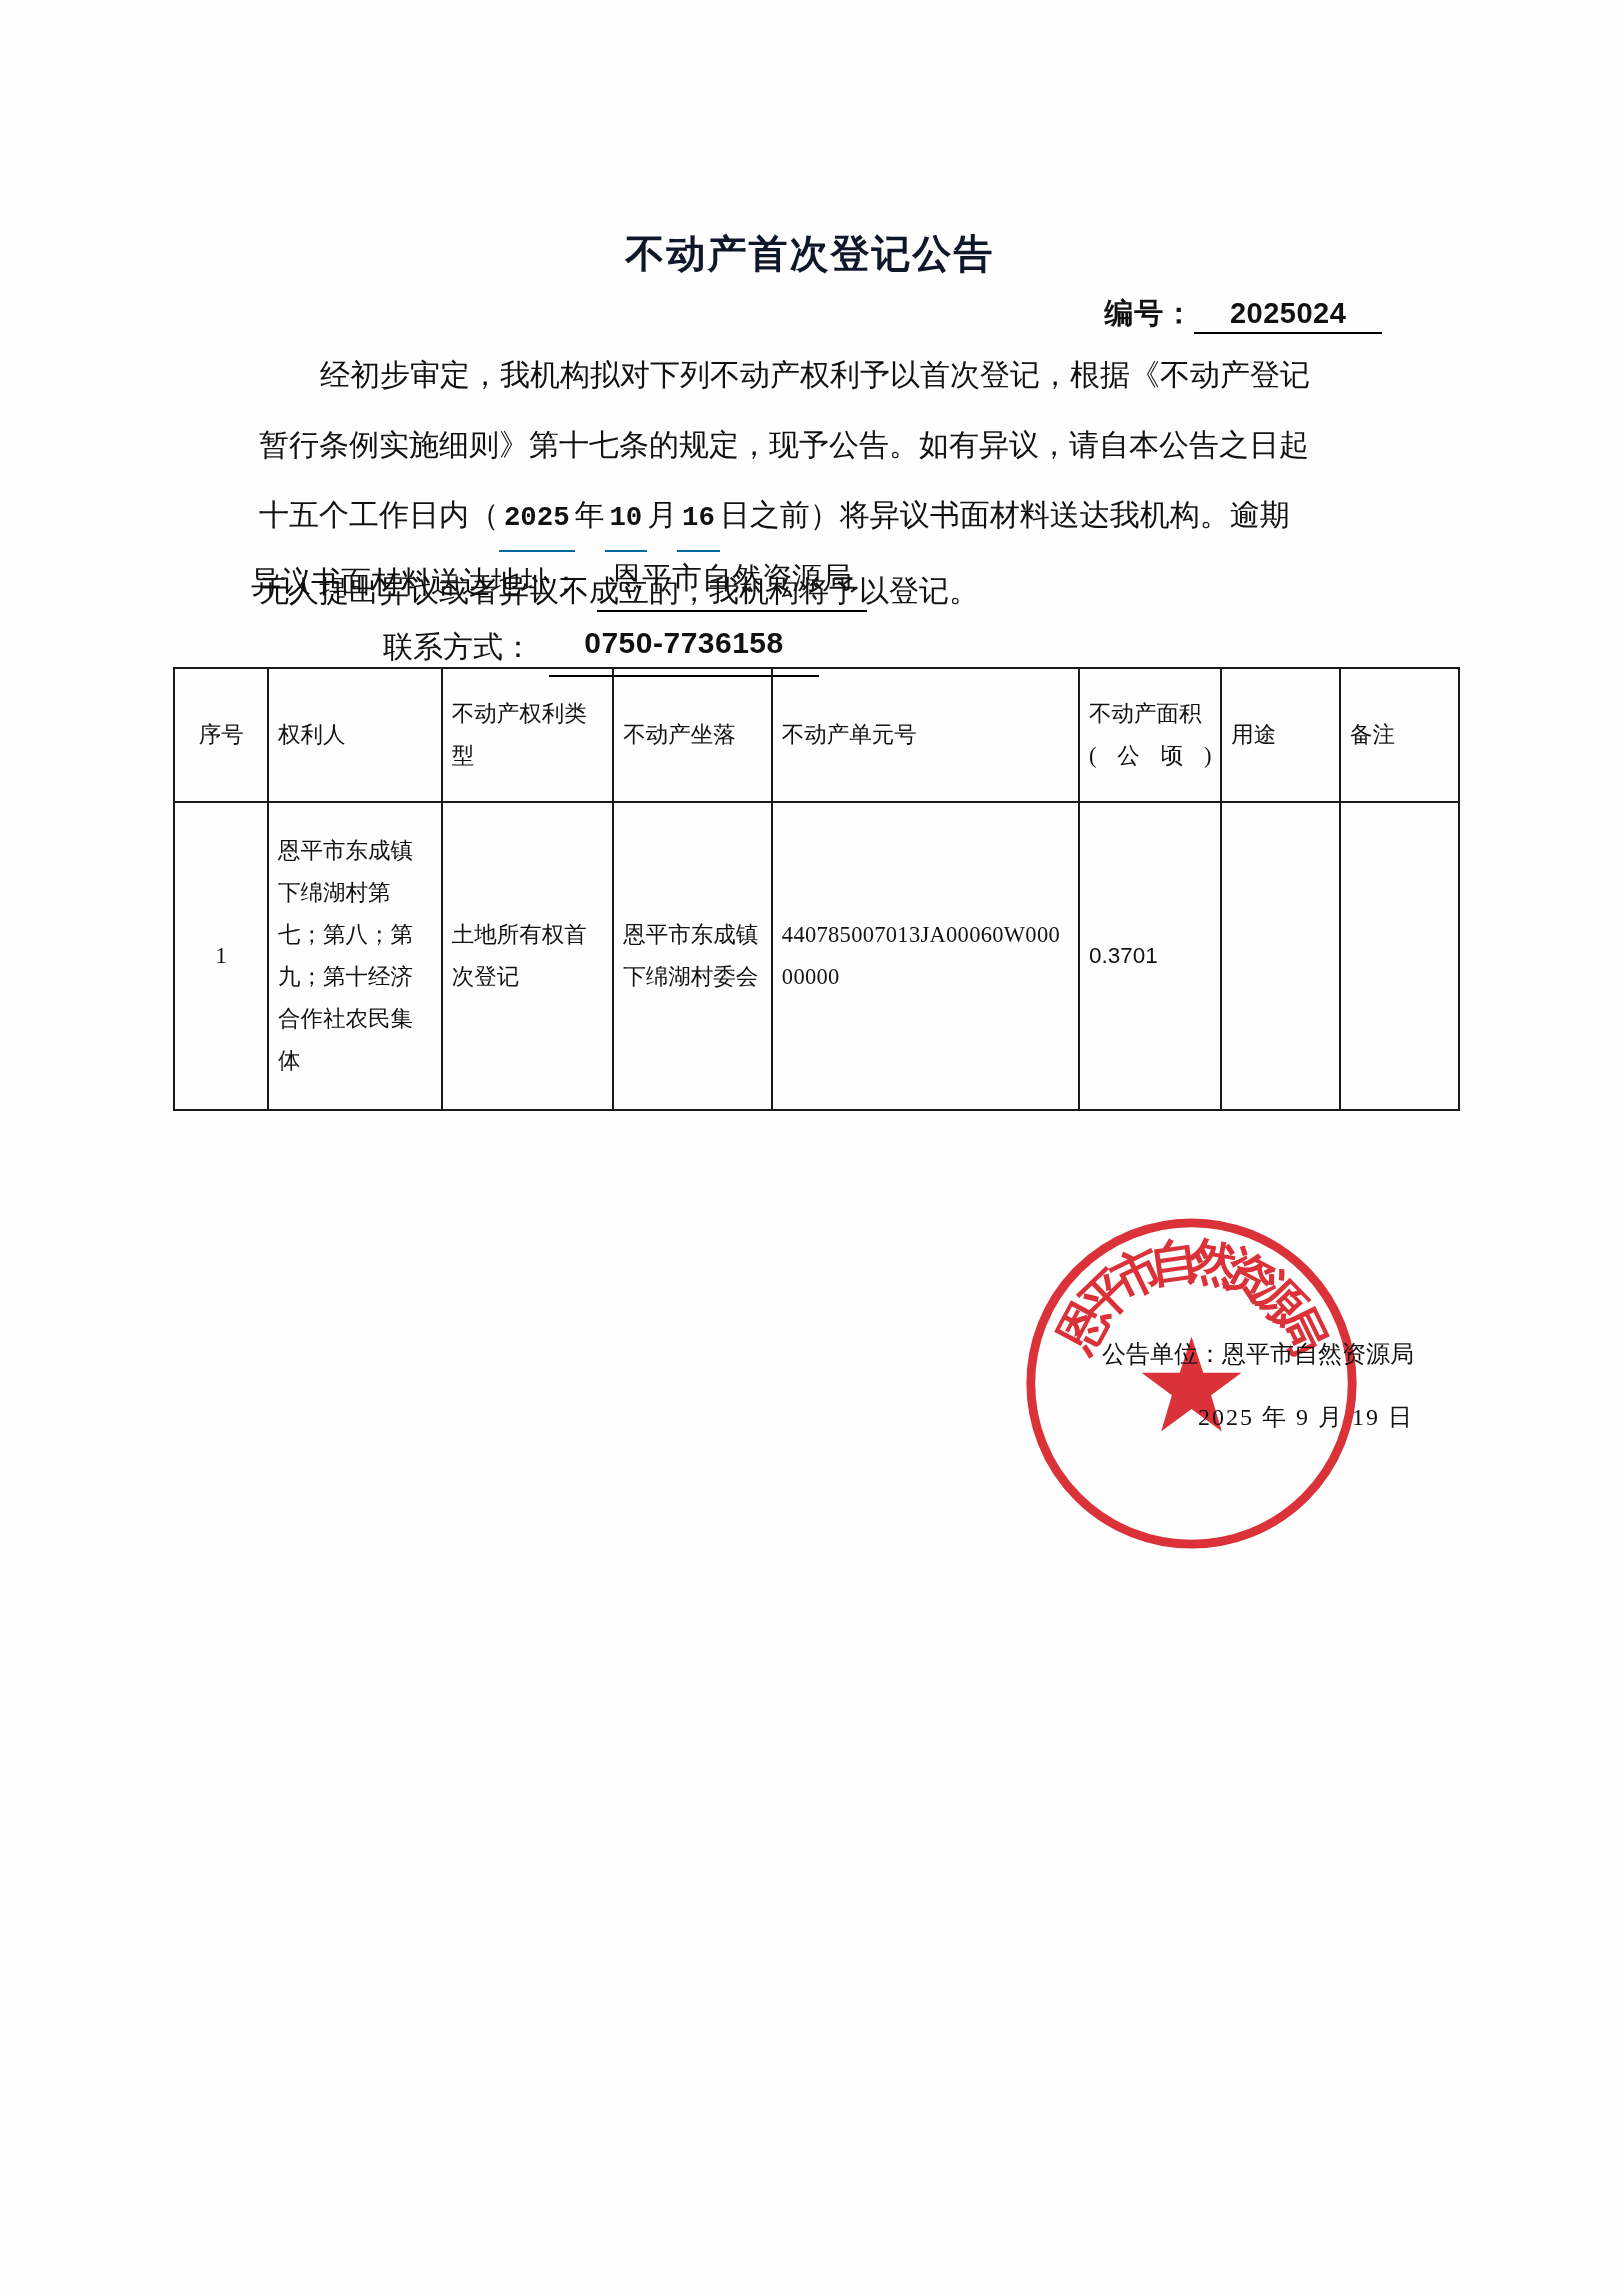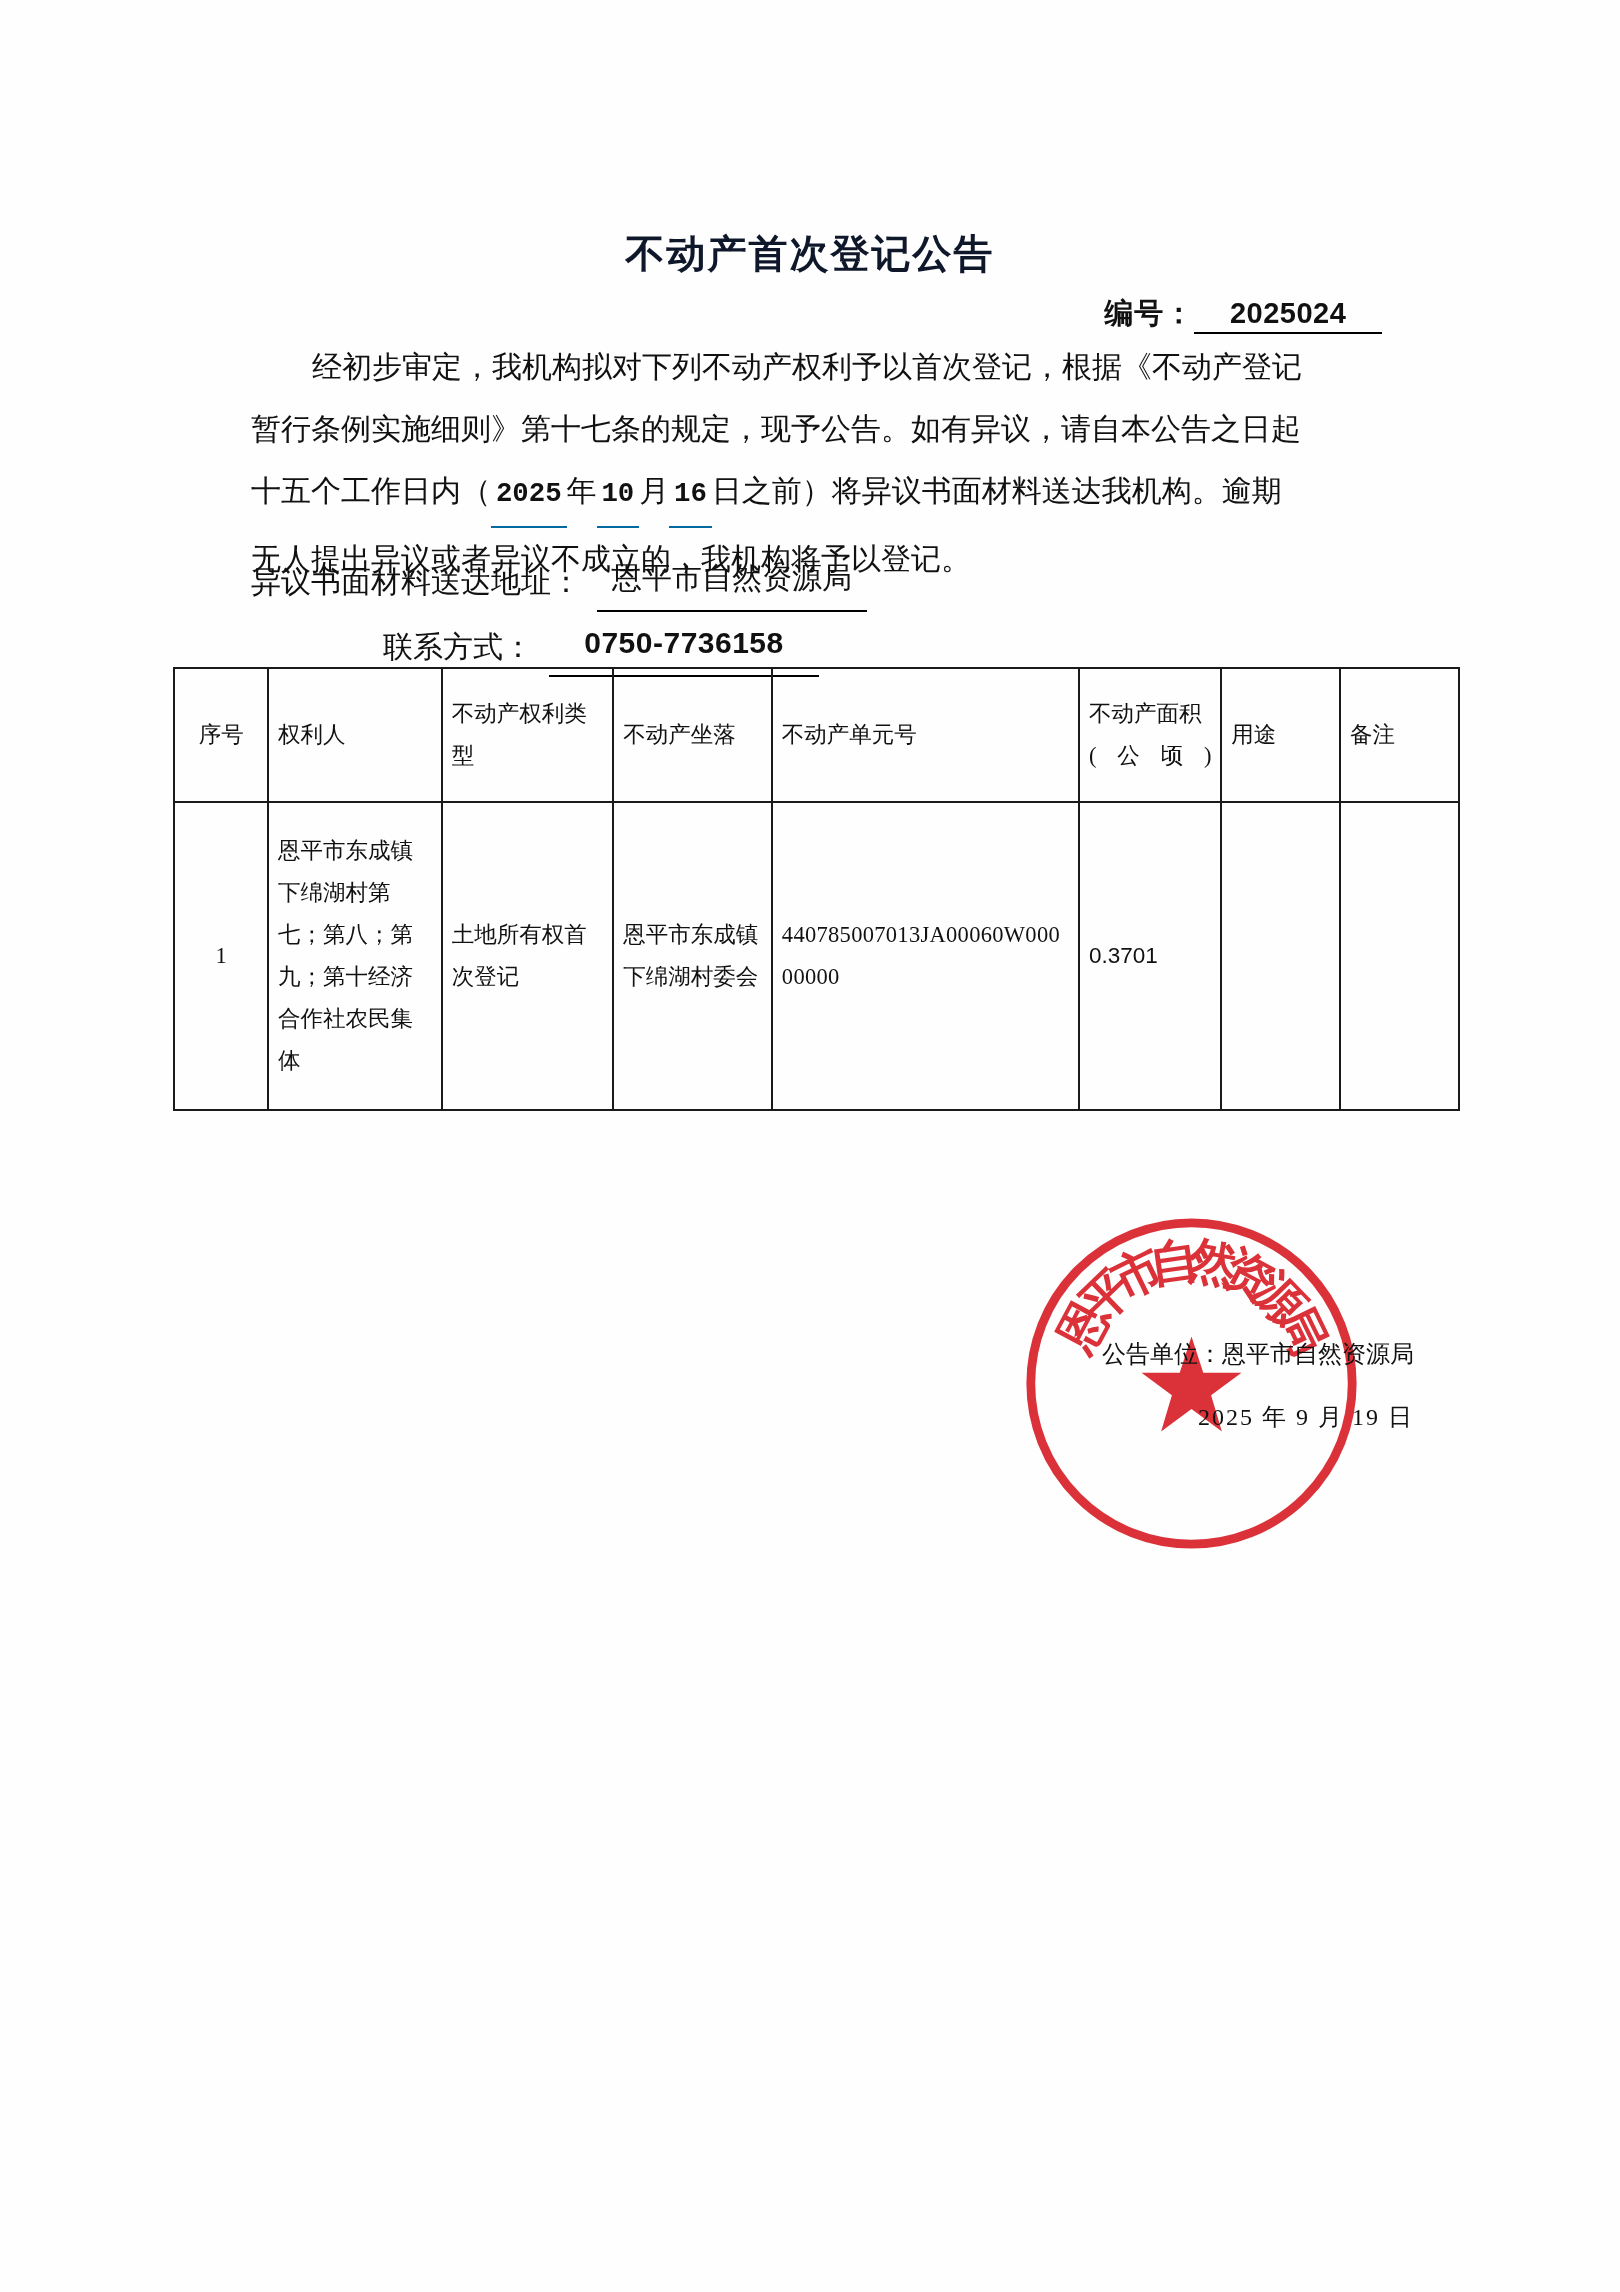--- a/index.html
+++ b/index.html
@@ -58,21 +58,21 @@
   .body-block {
     position: absolute;
     top: 336px;
     left: 251px;
     width: 1176px;
     font-size: 30px;
     line-height: 62px;
     text-align: justify;
     text-justify: inter-ideograph;
   }
-  .body-block p { margin: 0; }
+  .body-block p { margin: 8px; }
   .para-indent { text-indent: 61px; }
   .ul-num {
     display: inline-block;
     border-bottom: 2px solid #0369a1;
     padding: 0 4.9px 1px 4.9px;
     font-family: Liberation Mono, monospace;
     font-weight: bold;
     font-size: 27.4px;
   }
 

